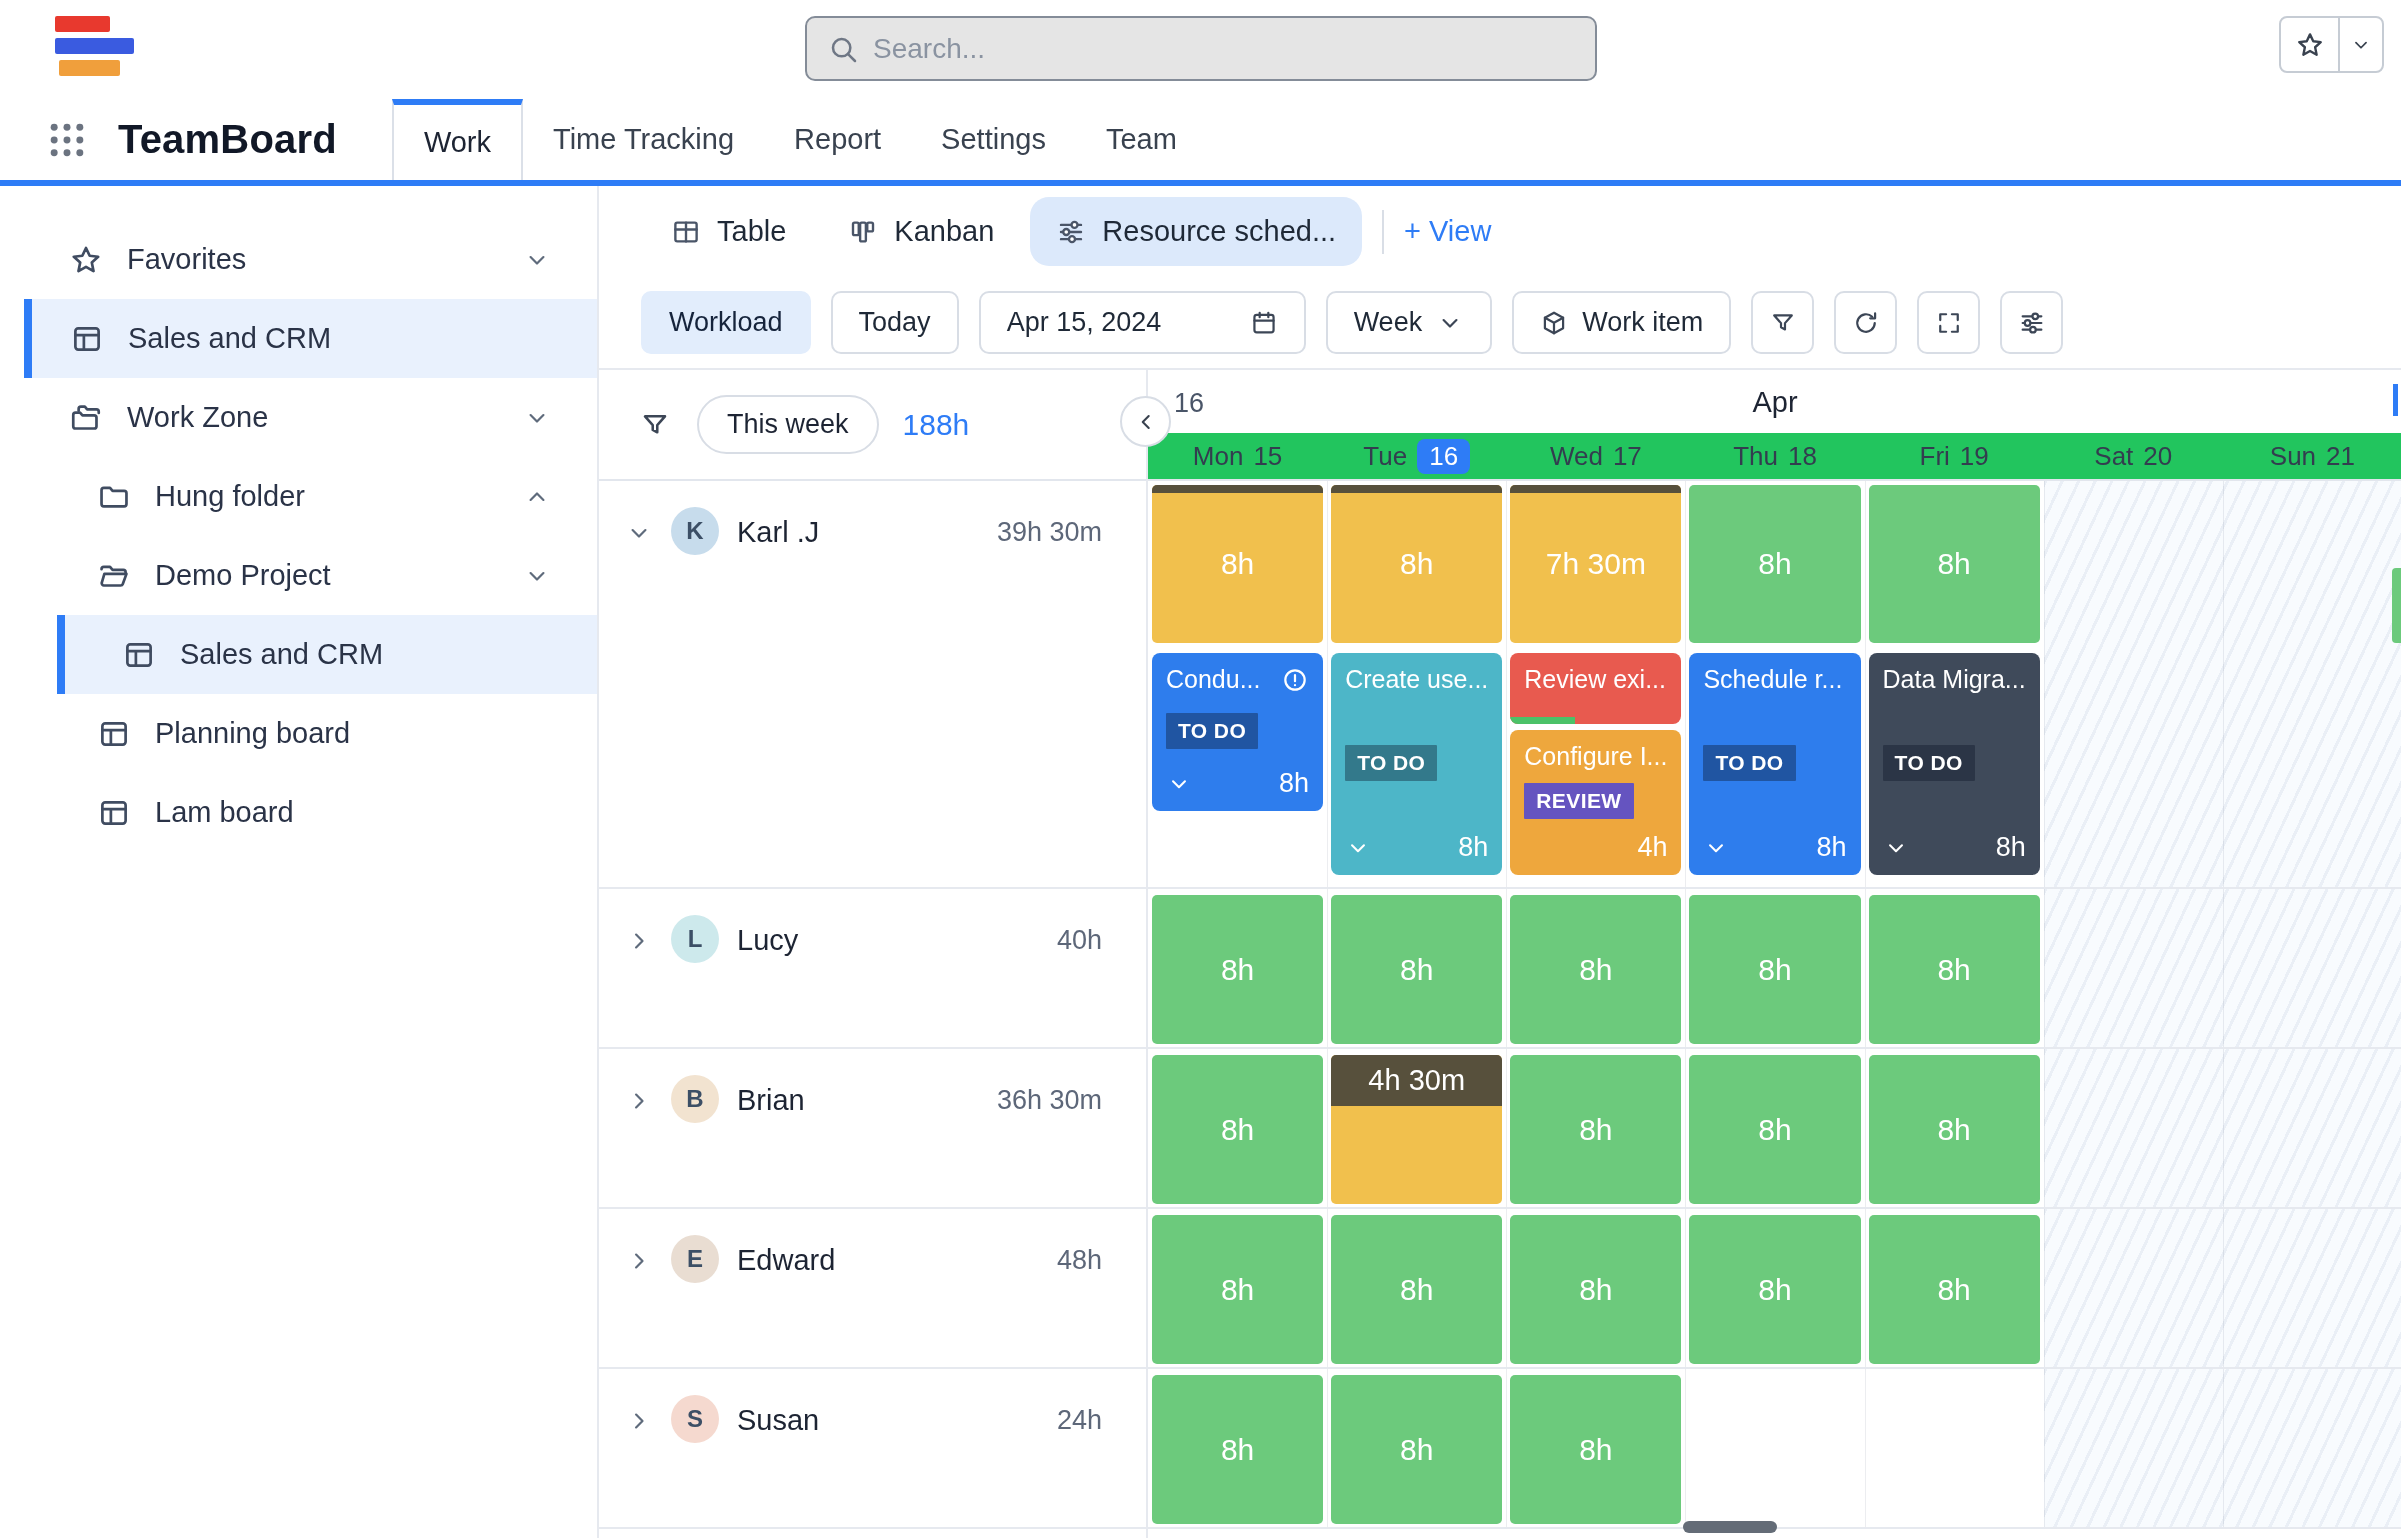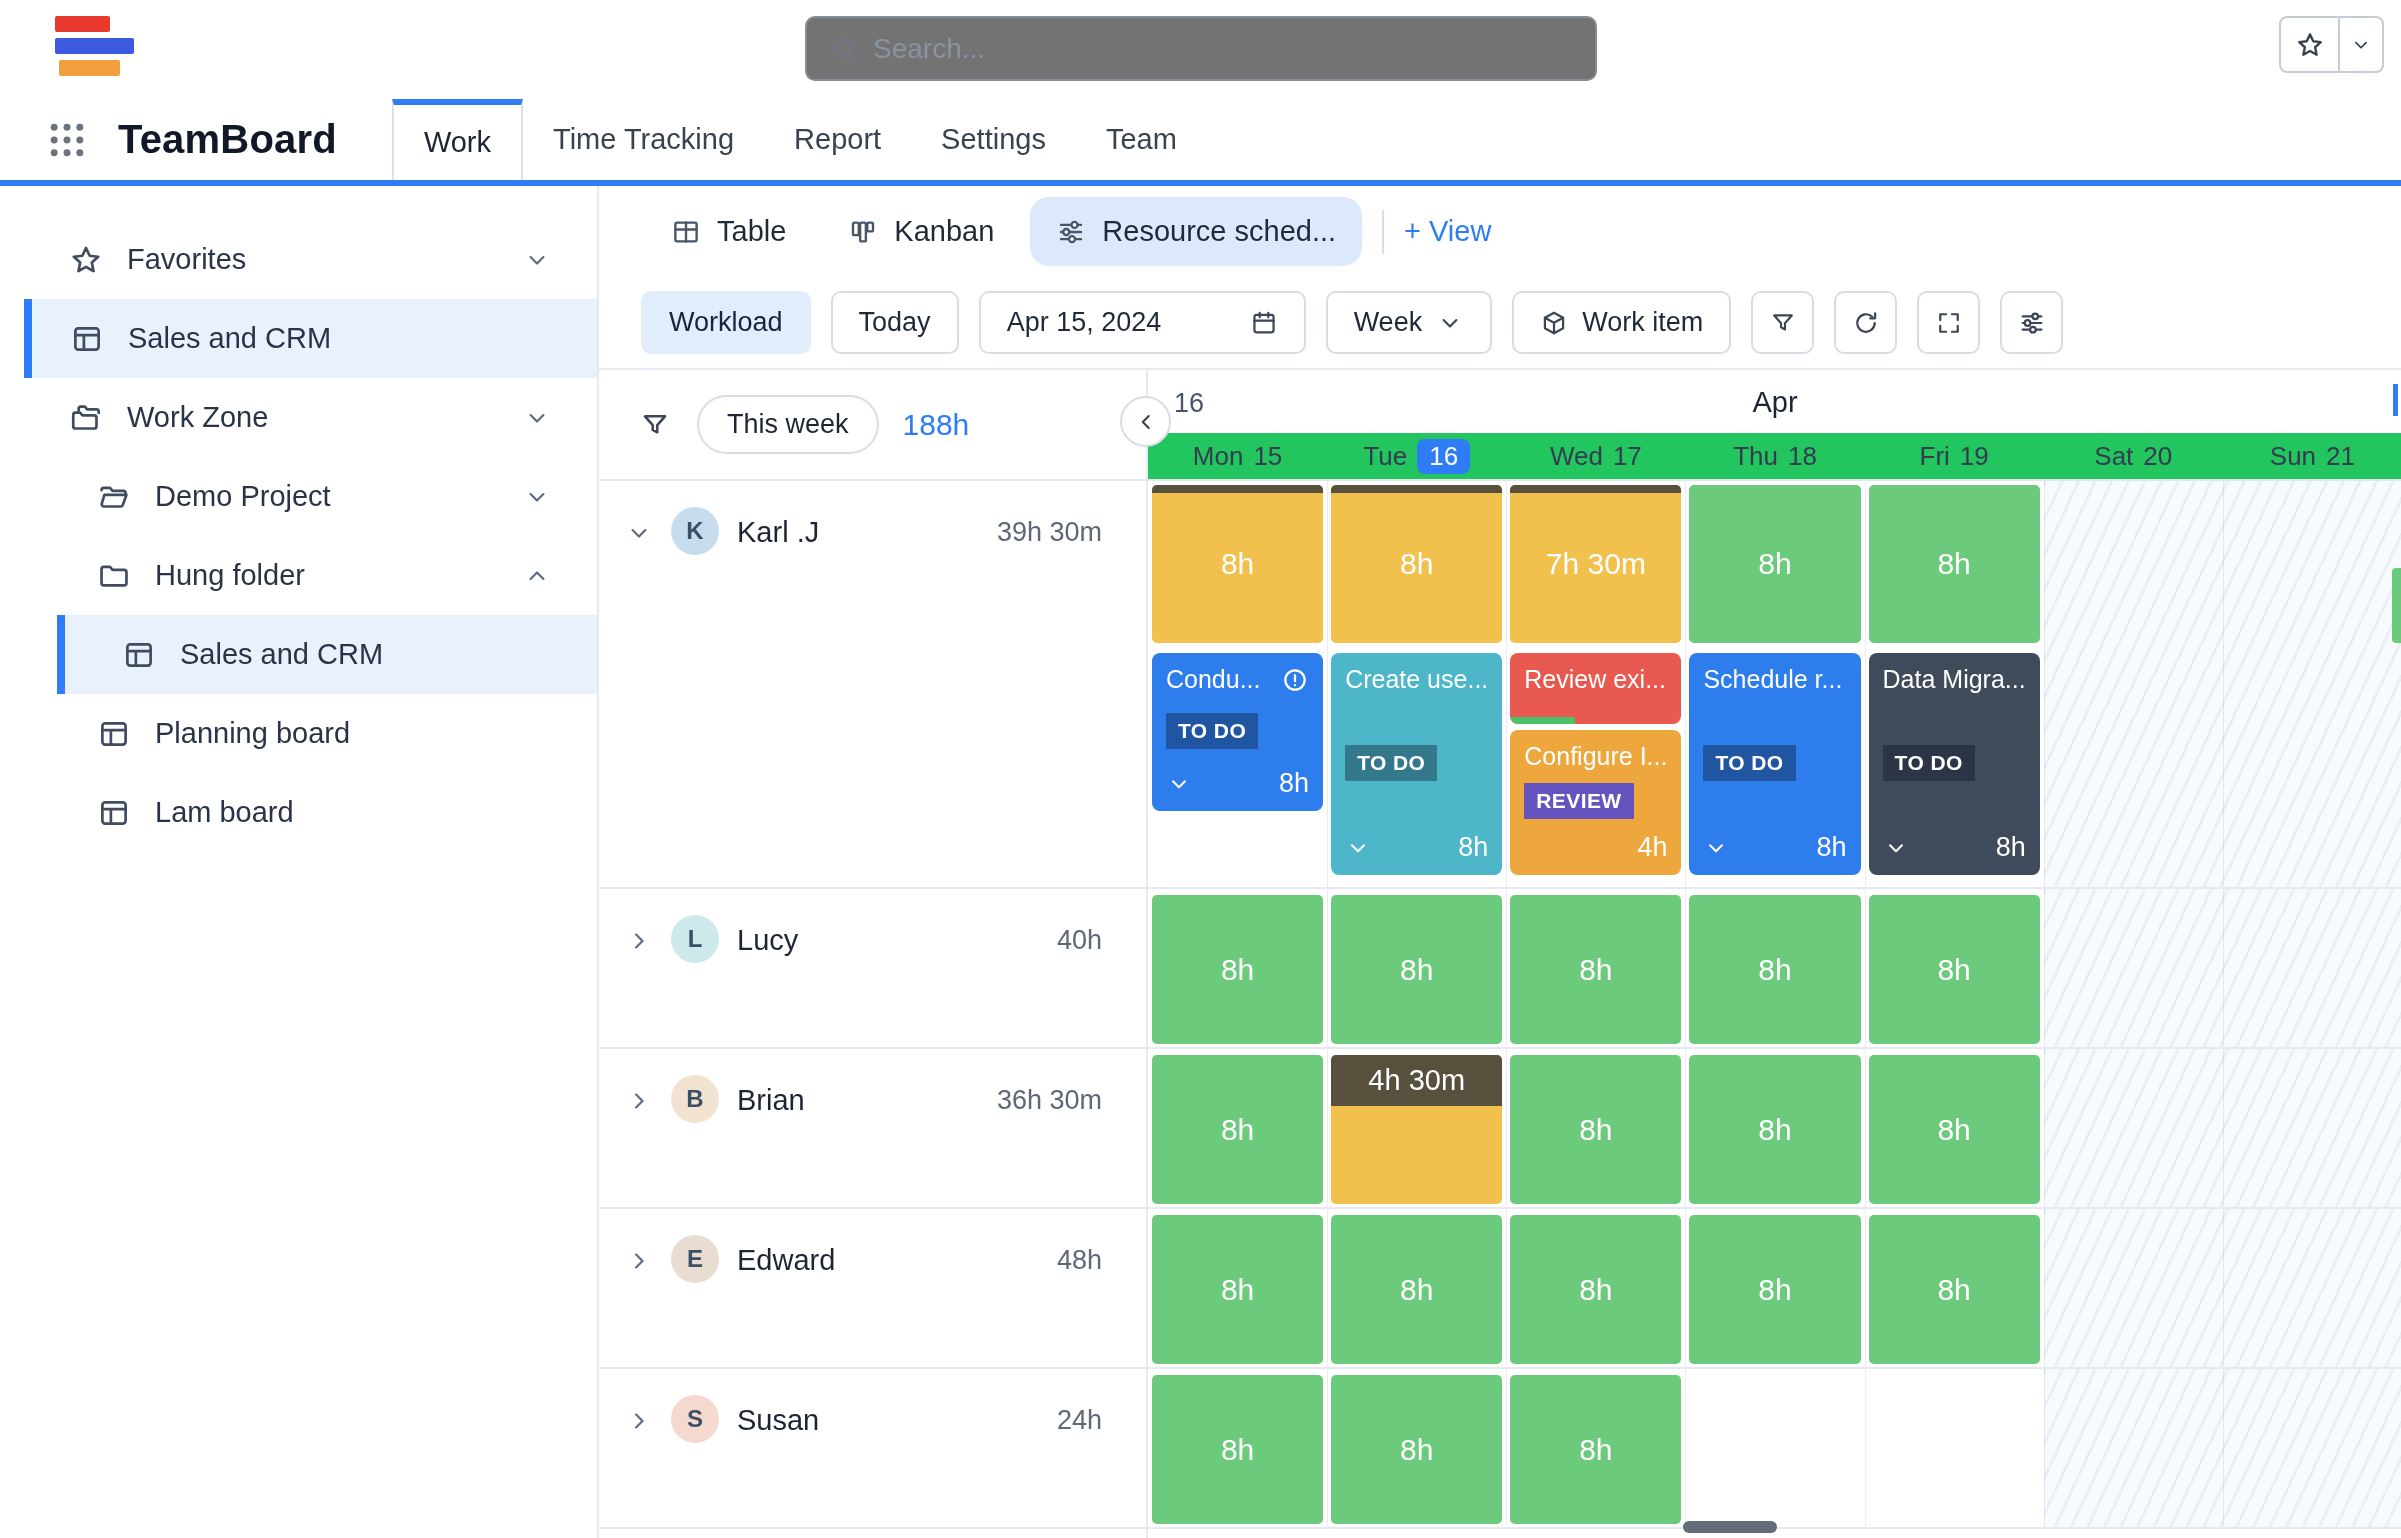--- a/index.html
+++ b/index.html
@@ -11,21 +11,21 @@
   .ic svg{width:100%;height:100%;display:block;}
 
   
   .topbar{position:relative;height:99px;flex:none;}
   .logo{position:absolute;left:55px;top:16px;width:83px;height:63px;cursor:pointer;}
   .logo i{position:absolute;display:block;border-radius:2px;}
   .logo .l-r{left:0;top:0;width:55px;height:16px;background:#e8392e;}
   .logo .l-b{left:0;top:22px;width:79px;height:16px;background:#3a5be0;}
   .logo .l-o{left:4px;top:44px;width:61px;height:16px;background:#f09f3c;}
   .searchbox{position:absolute;left:50%;top:16px;transform:translateX(-50%);width:792px;height:65px;
-    border:2px solid #848c98;border-radius:10px;display:flex;align-items:center;padding:0 20px;gap:14px;background:#737373;}
+    border:2px solid #848c98;border-radius:10px;display:flex;align-items:center;padding:0 20px;gap:14px;background:#e5e5e5;}
   .searchbox .ic{width:32px;height:32px;color:#6f7785;}
   .searchbox input{border:none;outline:none;font-size:28px;color:#1d2433;flex:1;background:transparent;}
   .searchbox input::placeholder{color:#8a93a1;}
   .fav-ctl{position:absolute;right:18px;top:16px;height:57px;border:2px solid #c6ccd4;border-radius:8px;
     display:flex;align-items:stretch;overflow:hidden;background:#fff;}
   .fav-star{width:57px;display:flex;align-items:center;justify-content:center;color:#39424f;background:none;border:none;}
   .fav-star .ic{width:30px;height:30px;}
   .fav-split{width:2px;background:#c6ccd4;}
   .fav-dd{width:42px;display:flex;align-items:center;justify-content:center;color:#39424f;background:none;border:none;}
   .fav-dd .ic{width:22px;height:22px;}
@@ -227,41 +227,41 @@
           <span class="side-label">Work Zone</span>
           <span class="ic chev">
             <svg viewBox="0 0 24 24" fill="none" stroke="currentColor" stroke-width="1.9" stroke-linecap="round" stroke-linejoin="round">
               <path d="M6.5 9.5 12 15l5.5-5.5"></path>
             </svg>
           </span>
         </div>
         <div class="side-item" style="padding-left: 97px;">
           <span class="ic ">
             <svg viewBox="0 0 24 24" fill="none" stroke="currentColor" stroke-width="1.9" stroke-linecap="round" stroke-linejoin="round">
+              <path d="M3.2 7.2c0-.9.7-1.6 1.6-1.6h4.4l1.8 2.1h8.2c.9 0 1.6.7 1.6 1.6V17c0 .9-.7 1.6-1.6 1.6H4.8c-.9 0-1.6-.7-1.6-1.6z"></path>
+            </svg>
+          </span>
+          <span class="side-label">Hung folder</span>
+          <span class="ic chev">
+            <svg viewBox="0 0 24 24" fill="none" stroke="currentColor" stroke-width="1.9" stroke-linecap="round" stroke-linejoin="round">
+              <path d="M6.5 14.5 12 9l5.5 5.5"></path>
+            </svg>
+          </span>
+        </div>
+        <div class="side-item" style="padding-left: 97px;">
+          <span class="ic ">
+            <svg viewBox="0 0 24 24" fill="none" stroke="currentColor" stroke-width="1.9" stroke-linecap="round" stroke-linejoin="round">
               <path d="M3.2 7.2c0-.9.7-1.6 1.6-1.6h4.4l1.8 2.1h7.6c.9 0 1.6.7 1.6 1.6v1.2"></path>
               <path d="M5.2 10.5h15.6l-2.6 7.2c-.2.6-.8 1-1.5 1H4.8c-.9 0-1.5-.9-1.5-1.7z"></path>
             </svg>
           </span>
           <span class="side-label">Demo Project</span>
           <span class="ic chev">
             <svg viewBox="0 0 24 24" fill="none" stroke="currentColor" stroke-width="1.9" stroke-linecap="round" stroke-linejoin="round">
               <path d="M6.5 9.5 12 15l5.5-5.5"></path>
-            </svg>
-          </span>
-        </div>
-        <div class="side-item" style="padding-left: 97px;">
-          <span class="ic ">
-            <svg viewBox="0 0 24 24" fill="none" stroke="currentColor" stroke-width="1.9" stroke-linecap="round" stroke-linejoin="round">
-              <path d="M3.2 7.2c0-.9.7-1.6 1.6-1.6h4.4l1.8 2.1h8.2c.9 0 1.6.7 1.6 1.6V17c0 .9-.7 1.6-1.6 1.6H4.8c-.9 0-1.6-.7-1.6-1.6z"></path>
-            </svg>
-          </span>
-          <span class="side-label">Hung folder</span>
-          <span class="ic chev">
-            <svg viewBox="0 0 24 24" fill="none" stroke="currentColor" stroke-width="1.9" stroke-linecap="round" stroke-linejoin="round">
-              <path d="M6.5 14.5 12 9l5.5 5.5"></path>
             </svg>
           </span>
         </div>
         <div class="side-item selected" style="margin-left: 57px; padding-left: 57px;">
           <span class="ic ">
             <svg viewBox="0 0 24 24" fill="none" stroke="currentColor" stroke-width="1.9" stroke-linecap="round" stroke-linejoin="round">
               <rect x="3.8" y="4.5" width="16.4" height="15" rx="2"></rect>
               <path d="M3.8 9.3h16.4M9.8 9.3v10.2"></path>
             </svg>
           </span>

